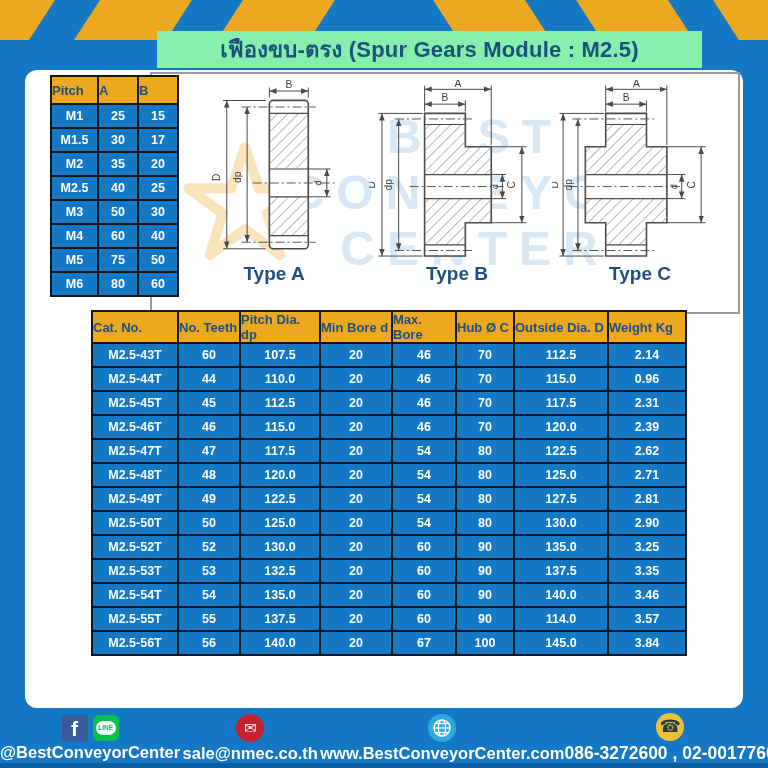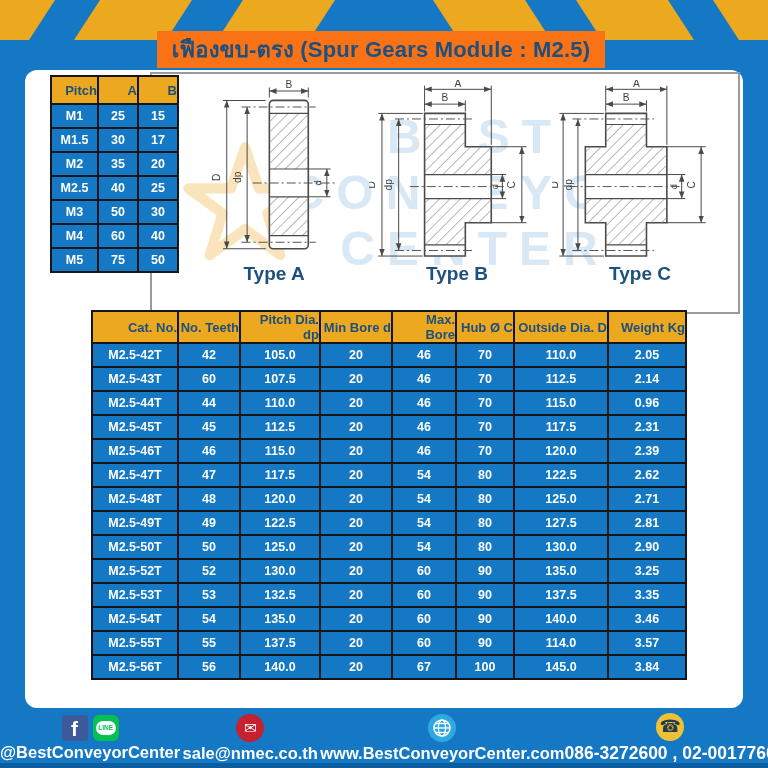--- a/index.html
+++ b/index.html
@@ -5,31 +5,31 @@
   * { margin:0; padding:0; box-sizing:border-box; }
   body { font-family:"Liberation Sans","DejaVu Sans",sans-serif; }
   .page { position:relative; width:768px; height:768px; background:#1478C5; overflow:hidden; }
 
   
   .stripe { position:absolute; top:0; height:40px; background:#ECA81F; transform-origin:0 0; }
   .stripe.l { transform:skewX(-33deg); }
   .stripe.r { transform:skewX(33deg); transform-origin:100% 0; }
 
   
-  .title-banner { position:absolute; left:157px; top:31px; width:448px; height:37px;
-    background:#f97316; color:#1D4F7F; font-weight:bold; font-size:22px;
+  .title-banner { position:absolute; left:157px; top:31px; width:545px; height:37px;
+    background:#86efac; color:#1D4F7F; font-weight:bold; font-size:22px;
     display:flex; align-items:center; justify-content:center; z-index:6; letter-spacing:.2px; }
 
   
   .card { position:absolute; left:25px; top:70px; width:718px; height:638px;
     background:#fff; border-radius:12px; z-index:2; }
 
   
   table { border-collapse:collapse; table-layout:fixed; }
-  th { background:#ECA81F; color:#1D4F7F; font-weight:bold; border:2px solid #14161C; text-align:right; }
+  th { background:#ECA81F; color:#1D4F7F; font-weight:bold; border:2px solid #14161C; text-align:left; }
   td { background:#1478C5; color:#fff; font-weight:bold; border:2px solid #14161C; text-align:center; }
   .pitch-table { position:absolute; left:25px; top:5px; width:127px; z-index:3; }
   .pitch-table th { font-size:13px; height:28px; }
   .pitch-table td { font-size:12.5px; height:24px; }
 
   
   .drawing-panel { position:absolute; left:125px; top:2px; width:590px; height:242px;
     border:2px solid #9A9A9A; background:#fff; overflow:hidden;
     display:flex; justify-content:space-between; padding:6px 10px 0 34px; }
   .drawing { position:relative; z-index:1; display:flex; flex-direction:column; align-items:center; }
@@ -121,20 +121,25 @@
           </tr>
           <tr>
             <td>M4</td>
             <td>60</td>
             <td>40</td>
           </tr>
           <tr>
             <td>M5</td>
             <td>75</td>
             <td>50</td>
+          </tr>
+          <tr>
+            <td>M6</td>
+            <td>80</td>
+            <td>60</td>
           </tr>
         </tbody>
     </table>
 
     <div class="drawing-panel">
 
       <div class="watermark">
         <div>BEST</div>
         <div>CONVEYOR</div>
         <div>CENTER</div>
@@ -290,30 +295,20 @@
             <th>Pitch Dia. dp</th>
             <th>Min Bore d</th>
             <th>Max. Bore</th>
             <th>Hub Ø C</th>
             <th>Outside Dia. D</th>
             <th>Weight Kg</th>
           </tr>
         </thead>
       <tbody>
           <tr>
-            <td>M2.5-42T</td>
-            <td>42</td>
-            <td>105.0</td>
-            <td>20</td>
-            <td>46</td>
-            <td>70</td>
-            <td>110.0</td>
-            <td>2.05</td>
-          </tr>
-          <tr>
             <td>M2.5-43T</td>
             <td>60</td>
             <td>107.5</td>
             <td>20</td>
             <td>46</td>
             <td>70</td>
             <td>112.5</td>
             <td>2.14</td>
           </tr>
           <tr>

